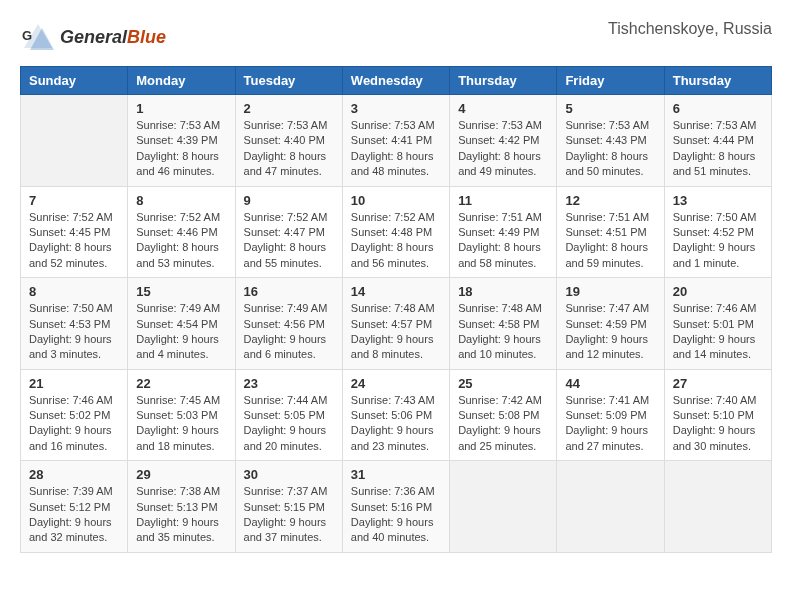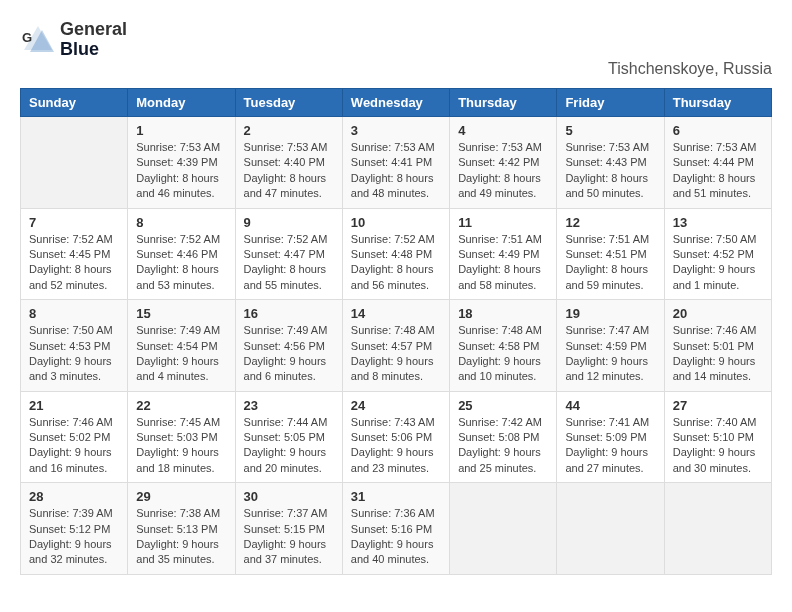--- a/index.html
+++ b/index.html
@@ -15,50 +15,49 @@
       justify-content: space-between;
       align-items: flex-start;
       margin-bottom: 10px;
     }
     .logo {
       display: flex;
       align-items: center;
     }
     .logo-text {
       display: flex;
-      flex-direction: column;
       line-height: 1.1;
+      font-style: italic;
     }
     .logo-general {
       font-size: 18px;
       font-weight: bold;
       color: #333;
     }
     .logo-blue {
       font-size: 18px;
       font-weight: bold;
-      color: #0f172a;
+      color: #c2410c;
     }
     .logo-icon {
       width: 36px;
       height: 36px;
       margin-right: 4px;
     }
     .title-block {
       text-align: right;
     }
     .month-title {
       font-size: 36px;
       font-weight: normal;
       color: #333;
     }
     .location {
       font-size: 16px;
       color: #555;
-      margin-top: 40px;
     }
     table {
       width: 100%;
       border-collapse: collapse;
       table-layout: fixed;
       border-radius: 10px;
     }
     thead th {
       background-color: #2a6db5;
       color: #fff;

